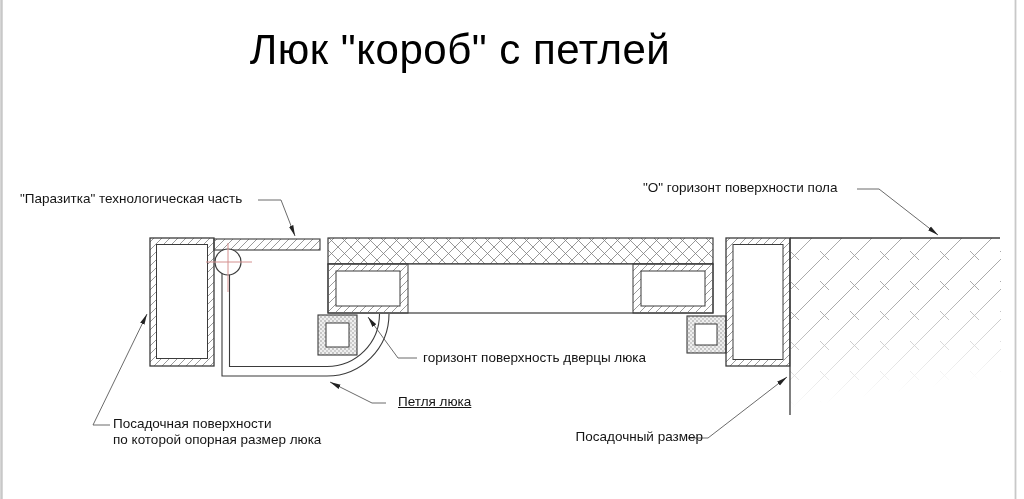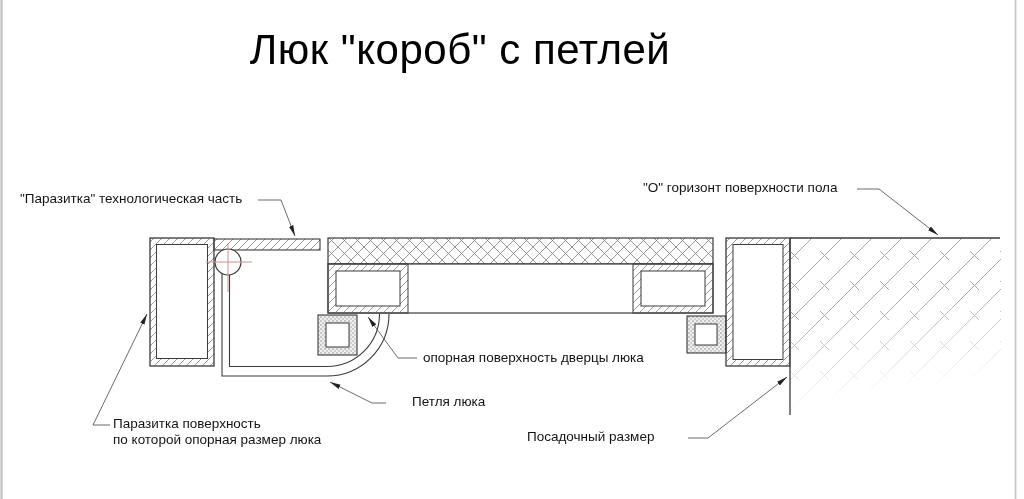--- a/index.html
+++ b/index.html
@@ -13,23 +13,23 @@
     text-align:center;font-size:42px;font-weight:400;color:#000;
     font-family:"Liberation Sans","DejaVu Sans",sans-serif;letter-spacing:0.5px;
   }
   .lbl{
     position:absolute;font-size:13.5px;line-height:15px;color:#141414;white-space:nowrap;
   }
   .lbl .ln{white-space:nowrap;}
   #lbl-parasitic{left:20px;top:191px;}
   #lbl-horizon{left:643px;top:180px;}
   #lbl-support{left:423px;top:350px;}
-  #lbl-hinge{left:412px;top:394px;}
+  #lbl-hinge{left:398px;top:394px;text-decoration:underline;}
   #lbl-seating-surface{left:113px;top:416px;line-height:15.5px;}
-  #lbl-seating-size{left:527px;top:429px;width:176px;text-align:left;line-height:16px;white-space:normal;}
+  #lbl-seating-size{left:527px;top:429px;width:176px;text-align:right;line-height:16px;white-space:normal;}
 </style>
 </head>
 <body>
 
 <div class="stage">
 
   <svg width="1024" height="499" viewBox="0 0 1024 499">
     <defs>
 
       <pattern id="hatch" width="8" height="8" patternUnits="userSpaceOnUse">
@@ -129,26 +129,26 @@
       <path d="M688,438 L708,438 L787,377" marker-end="url(#arr)"></path>
     </g>
   </svg>
 
   <h1 class="title">Люк "короб" с петлей</h1>
 
   <div class="lbl" id="lbl-parasitic">"Паразитка" технологическая часть</div>
 
   <div class="lbl" id="lbl-horizon">"О" горизонт поверхности пола</div>
 
-  <div class="lbl" id="lbl-support">опорная поверхность дверцы люка</div>
+  <div class="lbl" id="lbl-support">горизонт поверхность дверцы люка</div>
 
   <div class="lbl" id="lbl-hinge">Петля люка</div>
 
   <div class="lbl" id="lbl-seating-surface">
-    <div class="ln">Паразитка поверхность</div>
+    <div class="ln">Посадочная поверхности</div>
     <div class="ln">по которой опорная размер люка</div>
   </div>
 
   <div class="lbl" id="lbl-seating-size">
     <div class="ln">Посадочный размер</div>
   </div>
 
 </div>
 
 </body></html>

